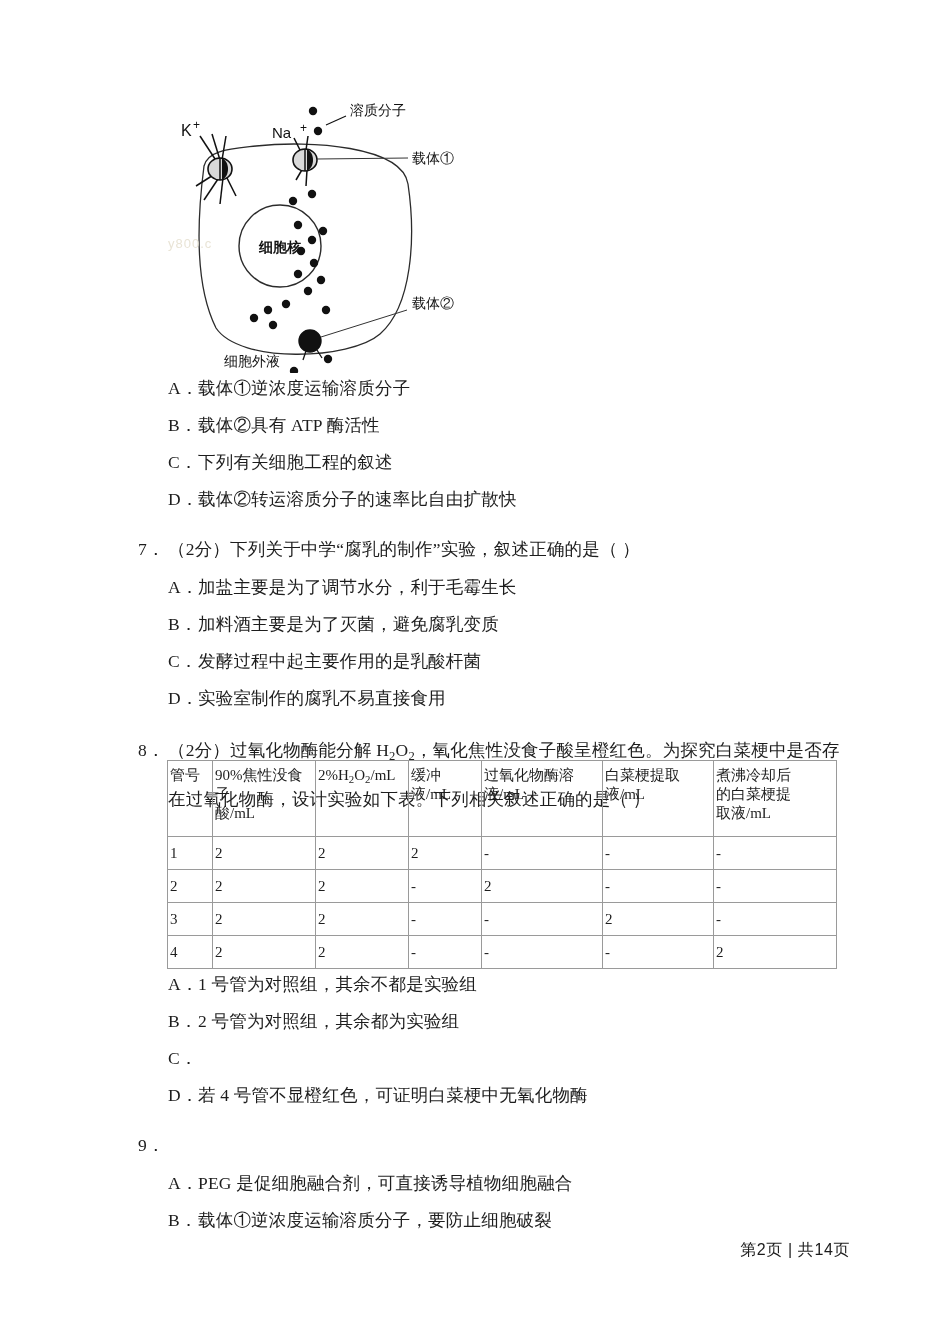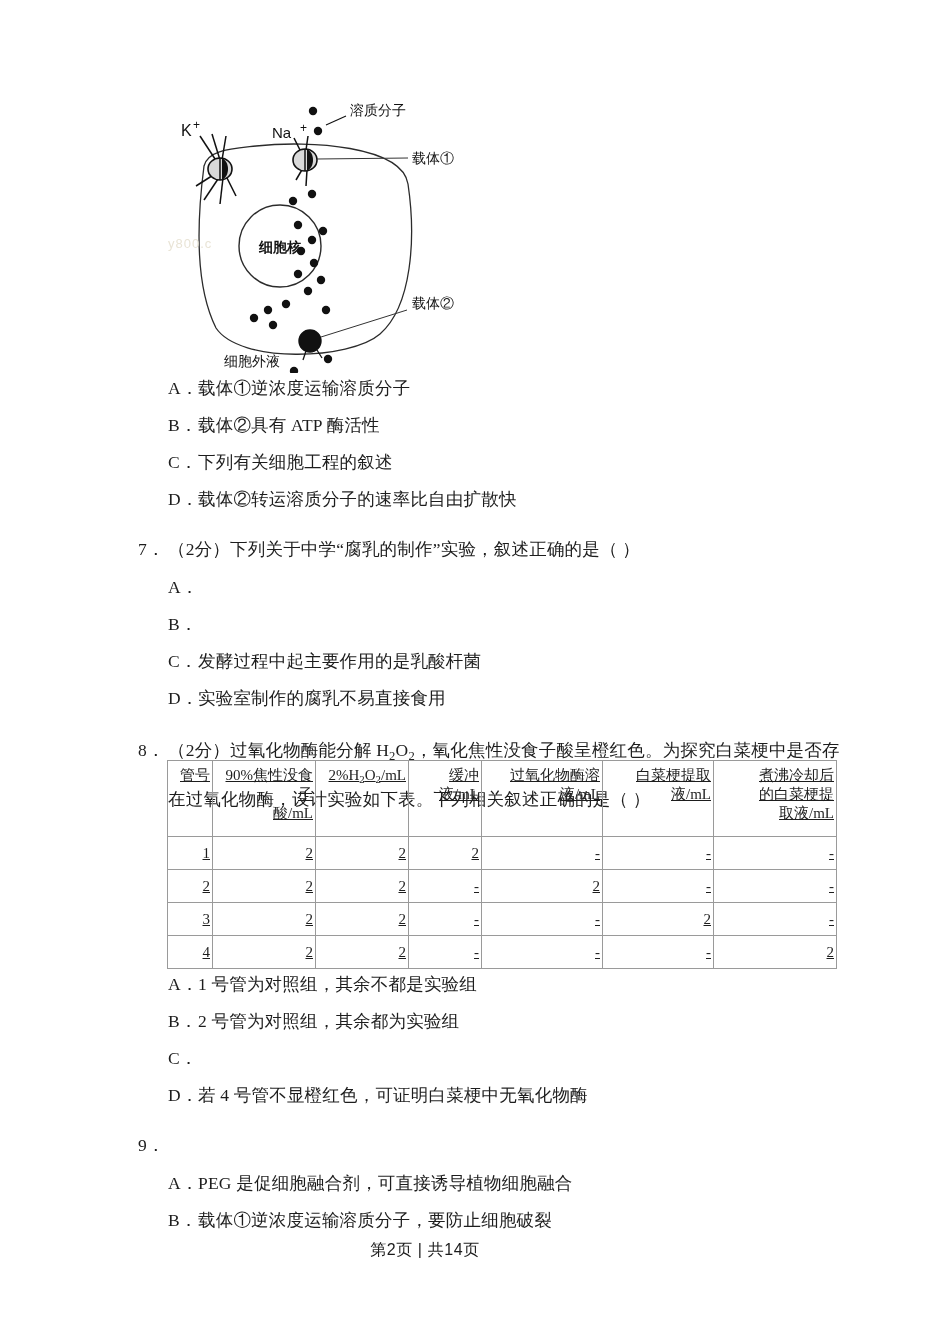--- a/index.html
+++ b/index.html
@@ -86,26 +86,25 @@
   }
   table.exp {
     border-collapse: collapse;
     width: 634px;
     table-layout: fixed;
     font-size: 15px;
     color: #1d1d1d;
   }
   table.exp th, table.exp td {
     border: 1px solid #9a9a9a;
-    text-align: right;
+    text-align: left;
     vertical-align: top;
     padding: 5px 2px 4px;
     font-weight: normal;
     line-height: 1.26;
-    text-decoration: underline;
   }
   table.exp thead th { height: 66px; }
   table.exp tbody td {
     height: 22px;
     vertical-align: middle;
     padding: 5px 2px;
   }
   .c0 { width: 40px; }
   .c1 { width: 98px; }
   .c2 { width: 88px; }
@@ -113,21 +112,21 @@
   .c4 { width: 116px; }
   .c5 { width: 106px; }
   .c6 { width: 118px; }
 
   
   .footer {
     position: absolute;
     left: 0;
     top: 1240px;
     width: 850px;
-    text-align: center;
+    text-align: right;
     font-size: 16px;
     font-family: "Liberation Sans", sans-serif;
     color: #1b1b1b;
     letter-spacing: 0.6px;
   }
 
   .wm {
     position: absolute;
     left: 168px;
     top: 236px;
@@ -239,23 +238,25 @@
       <span class="lbl">D．</span>
       <span>载体②转运溶质分子的速率比自由扩散快</span>
     </div>
 
     <div class="qline qnum" style="margin-top:13px;">
       <span class="num">7．</span>
       <span>（2分）下列关于中学“腐乳的制作”实验，叙述正确的是（      ）</span>
     </div>
     <div class="qline opt">
       <span class="lbl">A．</span>
+      <span>加盐主要是为了调节水分，利于毛霉生长</span>
     </div>
     <div class="qline opt">
       <span class="lbl">B．</span>
+      <span>加料酒主要是为了灭菌，避免腐乳变质</span>
     </div>
     <div class="qline opt">
       <span class="lbl">C．</span>
       <span>发酵过程中起主要作用的是乳酸杆菌</span>
     </div>
     <div class="qline opt">
       <span class="lbl">D．</span>
       <span>实验室制作的腐乳不易直接食用</span>
     </div>
 

